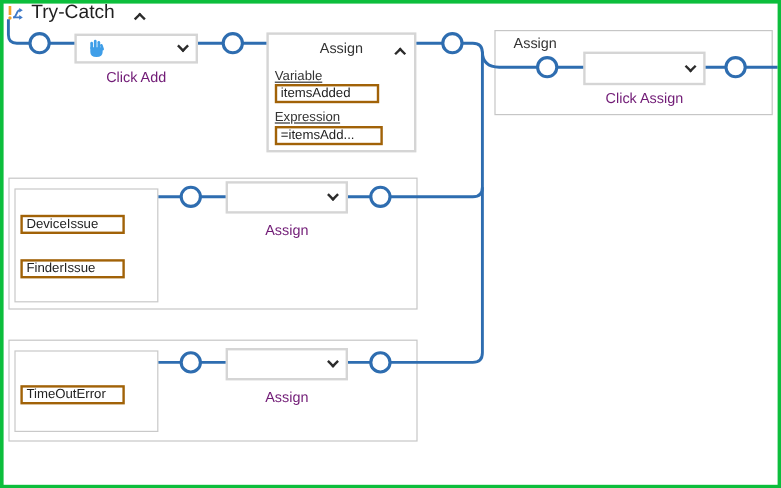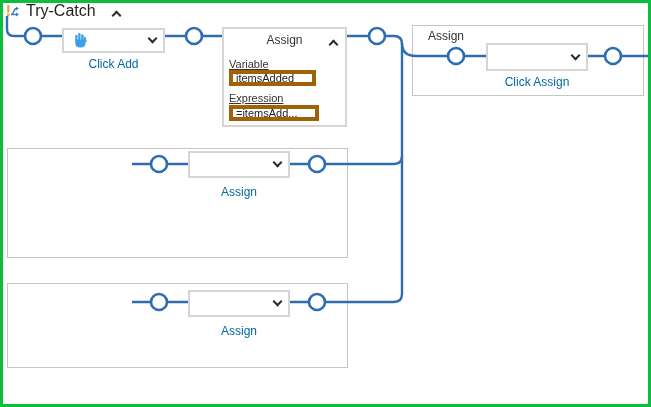--- a/index.html
+++ b/index.html
@@ -27,35 +27,35 @@
           border-right:2px solid #2b2b2b; border-bottom:2px solid #2b2b2b; }
   .chev.down { transform:rotate(45deg) ; margin-top:-4px; }
   .chev.up   { transform:rotate(-135deg); margin-top:4px; }
   
   .activity-box {
     background:#fff; border:2px solid #D5D5D5;
     display:flex; align-items:center; z-index:5;
   }
   .activity-box .spacer { flex:1; }
   .activity-box .chev-wrap { width:22px; display:flex; justify-content:center; align-items:center; cursor:pointer; }
-  .box-label { font-size:12px; color:#0369a1; text-align:center; z-index:5; }
+  .box-label { font-size:12px; color:#701a75; text-align:center; z-index:5; }
   
   .section-box { border:1px solid #C6C6C6; background:transparent; z-index:2; }
   .inner-box   { border:1px solid #C9C9C9; background:#fff; z-index:3; }
   .section-title { font-size:12px; color:#333; z-index:4; }
   
   .assign-card { background:#fff; border:2px solid #D5D5D5; z-index:5; }
   .assign-card .card-head { position:relative; height:20px; }
   .assign-card .card-title { position:absolute; left:0; right:0; top:4px; text-align:center; font-size:12px; }
   .assign-card .card-chev { position:absolute; right:8px; top:8px; }
   .field-label { font-size:11px; color:#333;text-decoration:underline; }
   .tbox {
     font-family:"Liberation Sans", sans-serif;
     font-size:11px; color:#222;
-    border:4px solid #a16207; background:#fff;
+    border:2px solid #a16207; background:#fff;
     padding:0 3px; height:16px;
   }
   
   #flow-svg { position:absolute; left:0; top:0; z-index:10; pointer-events:none; }
 </style>
 </head>
 <body>
 
 <div id="canvas">
 
@@ -96,29 +96,36 @@
       <div class="card-title">Assign</div>
       <span class="card-chev chev up"></span>
     </div>
     <div class="field-label" style="position:absolute; left:5px; top:29px;">Variable</div>
     <input class="tbox" style="position: absolute; left: 5px; top: 41px; width: 87px;" readonly="" value="itemsAdded">
     <div class="field-label" style="position:absolute; left:5px; top:63px;">Expression</div>
     <input class="tbox" style="position: absolute; left: 5px; top: 76px; width: 90px;" readonly="" value="=itemsAdd...">
   </div>
 
   <div class="abs section-box" style="left:7px; top:148px; width:341px; height:110px;"></div>
+  <div class="abs inner-box" style="left:12px; top:157px; width:120px; height:95px;">
+    <input class="tbox" style="position: absolute; left: 4px; top: 21px; width: 87px;" readonly="" value="DeviceIssue">
+    <input class="tbox" style="position: absolute; left: 4px; top: 58px; width: 87px;" readonly="" value="FinderIssue">
+  </div>
   <div class="abs activity-box" style="left:188px; top:151px; width:102px; height:27px;">
     <span class="spacer"></span>
     <span class="chev-wrap">
       <span class="chev down"></span>
     </span>
   </div>
   <div class="abs box-label" style="left:188px; top:185px; width:102px;">Assign</div>
 
   <div class="abs section-box" style="left:7px; top:283px; width:341px; height:85px;"></div>
+  <div class="abs inner-box" style="left:12px; top:292px; width:120px; height:68px;">
+    <input class="tbox" style="position: absolute; left: 4px; top: 28px; width: 87px;" readonly="" value="TimeOutError">
+  </div>
   <div class="abs activity-box" style="left:188px; top:290px; width:102px; height:27px;">
     <span class="spacer"></span>
     <span class="chev-wrap">
       <span class="chev down"></span>
     </span>
   </div>
   <div class="abs box-label" style="left:188px; top:324px; width:102px;">Assign</div>
 
   <div class="abs section-box" style="left:412px; top:25px; width:232px; height:71px;"></div>
   <div class="abs section-title" style="left:428px; top:29px;">Assign</div>

